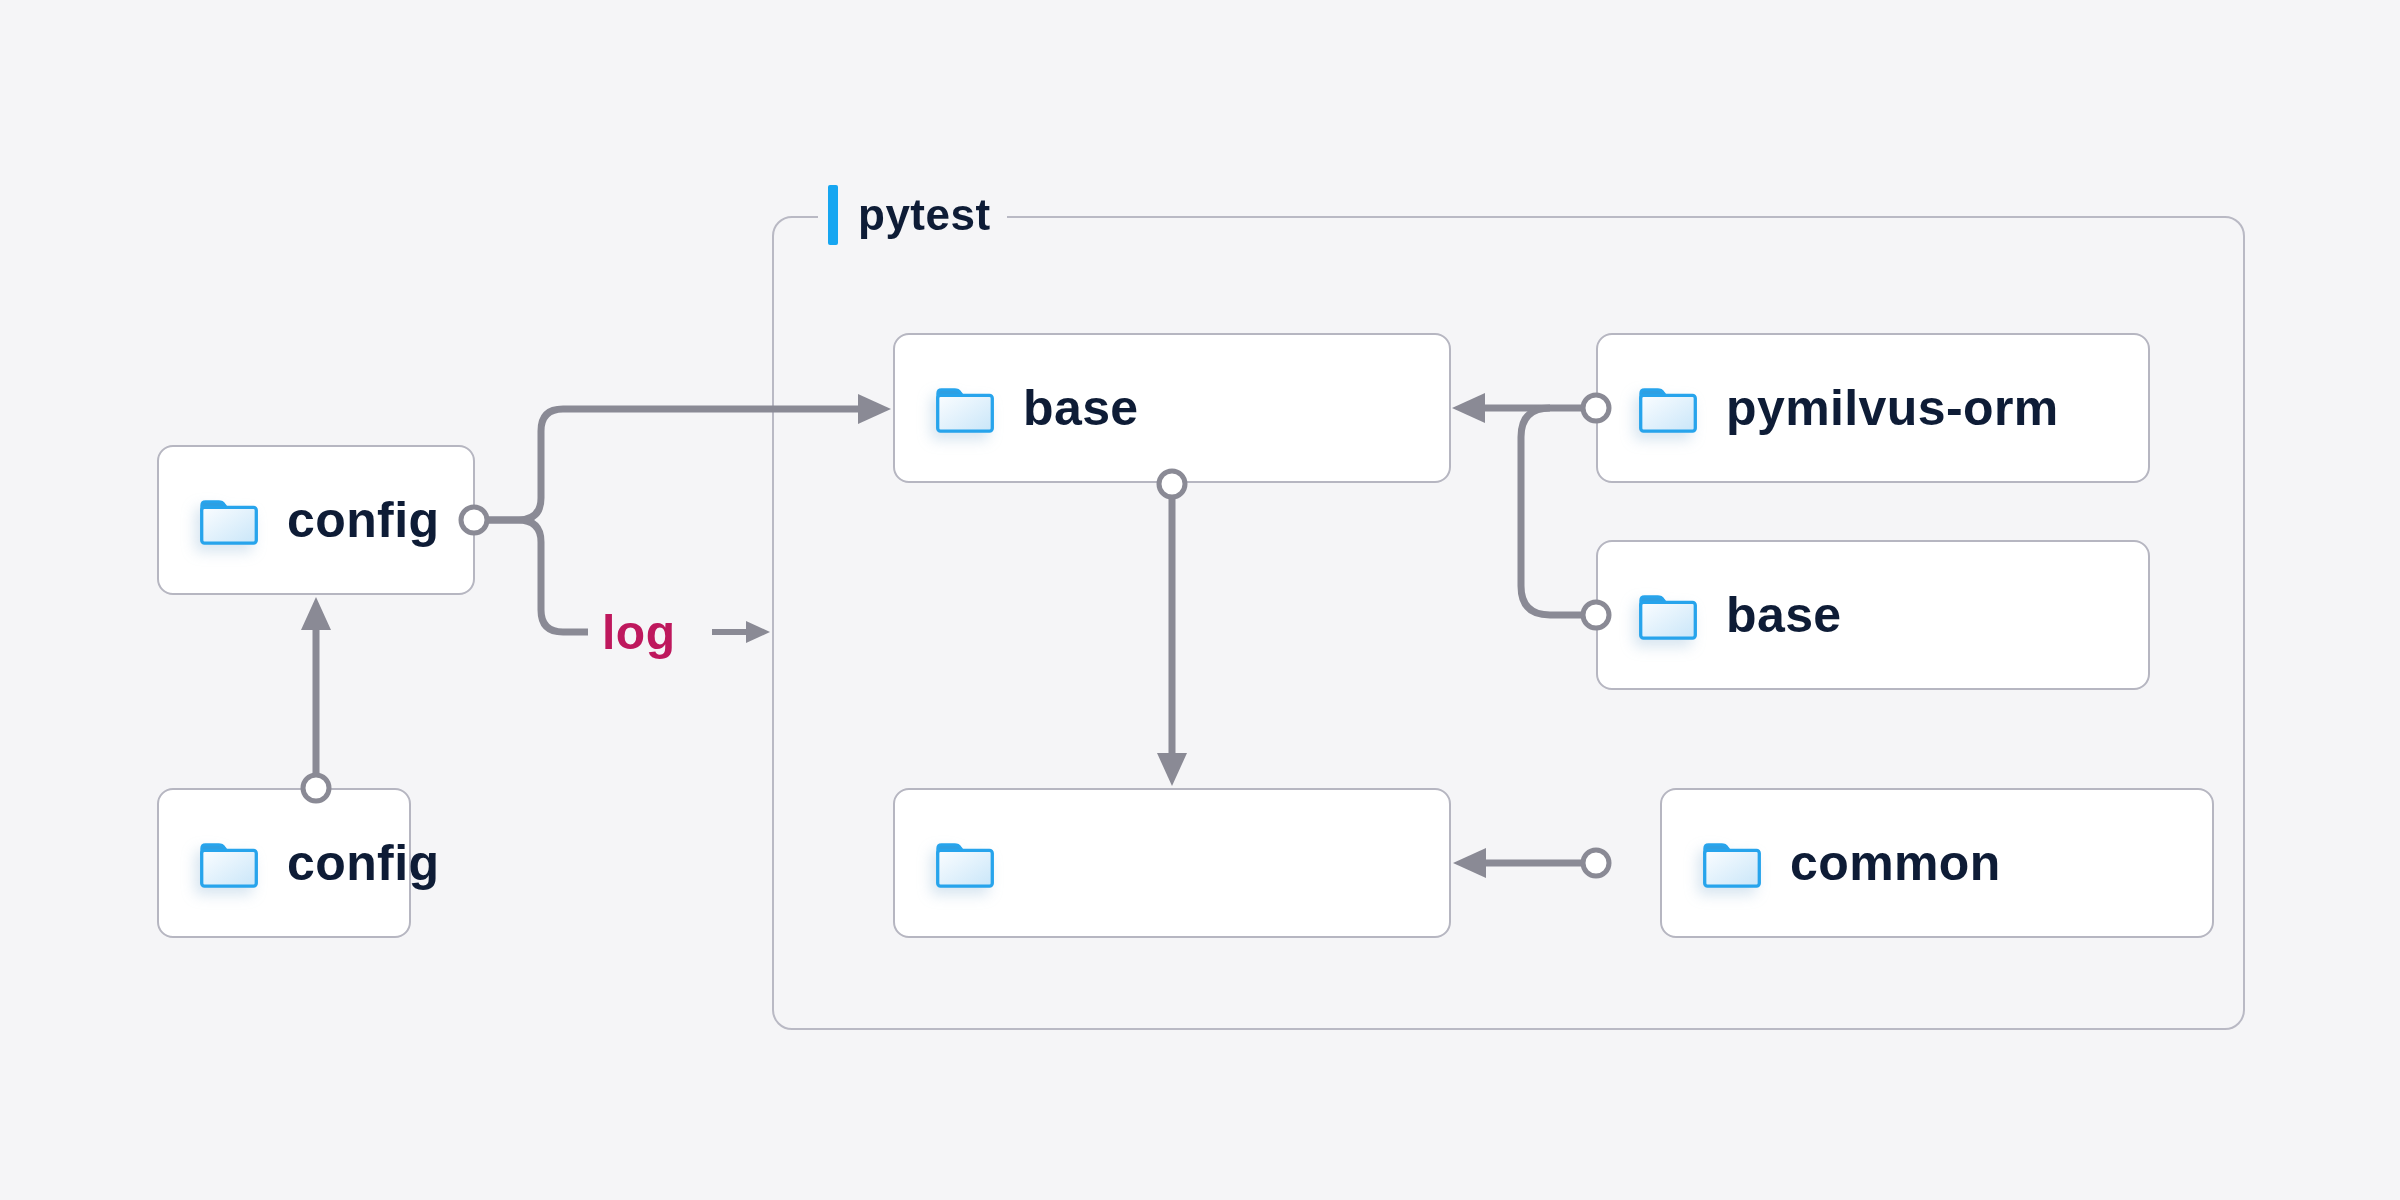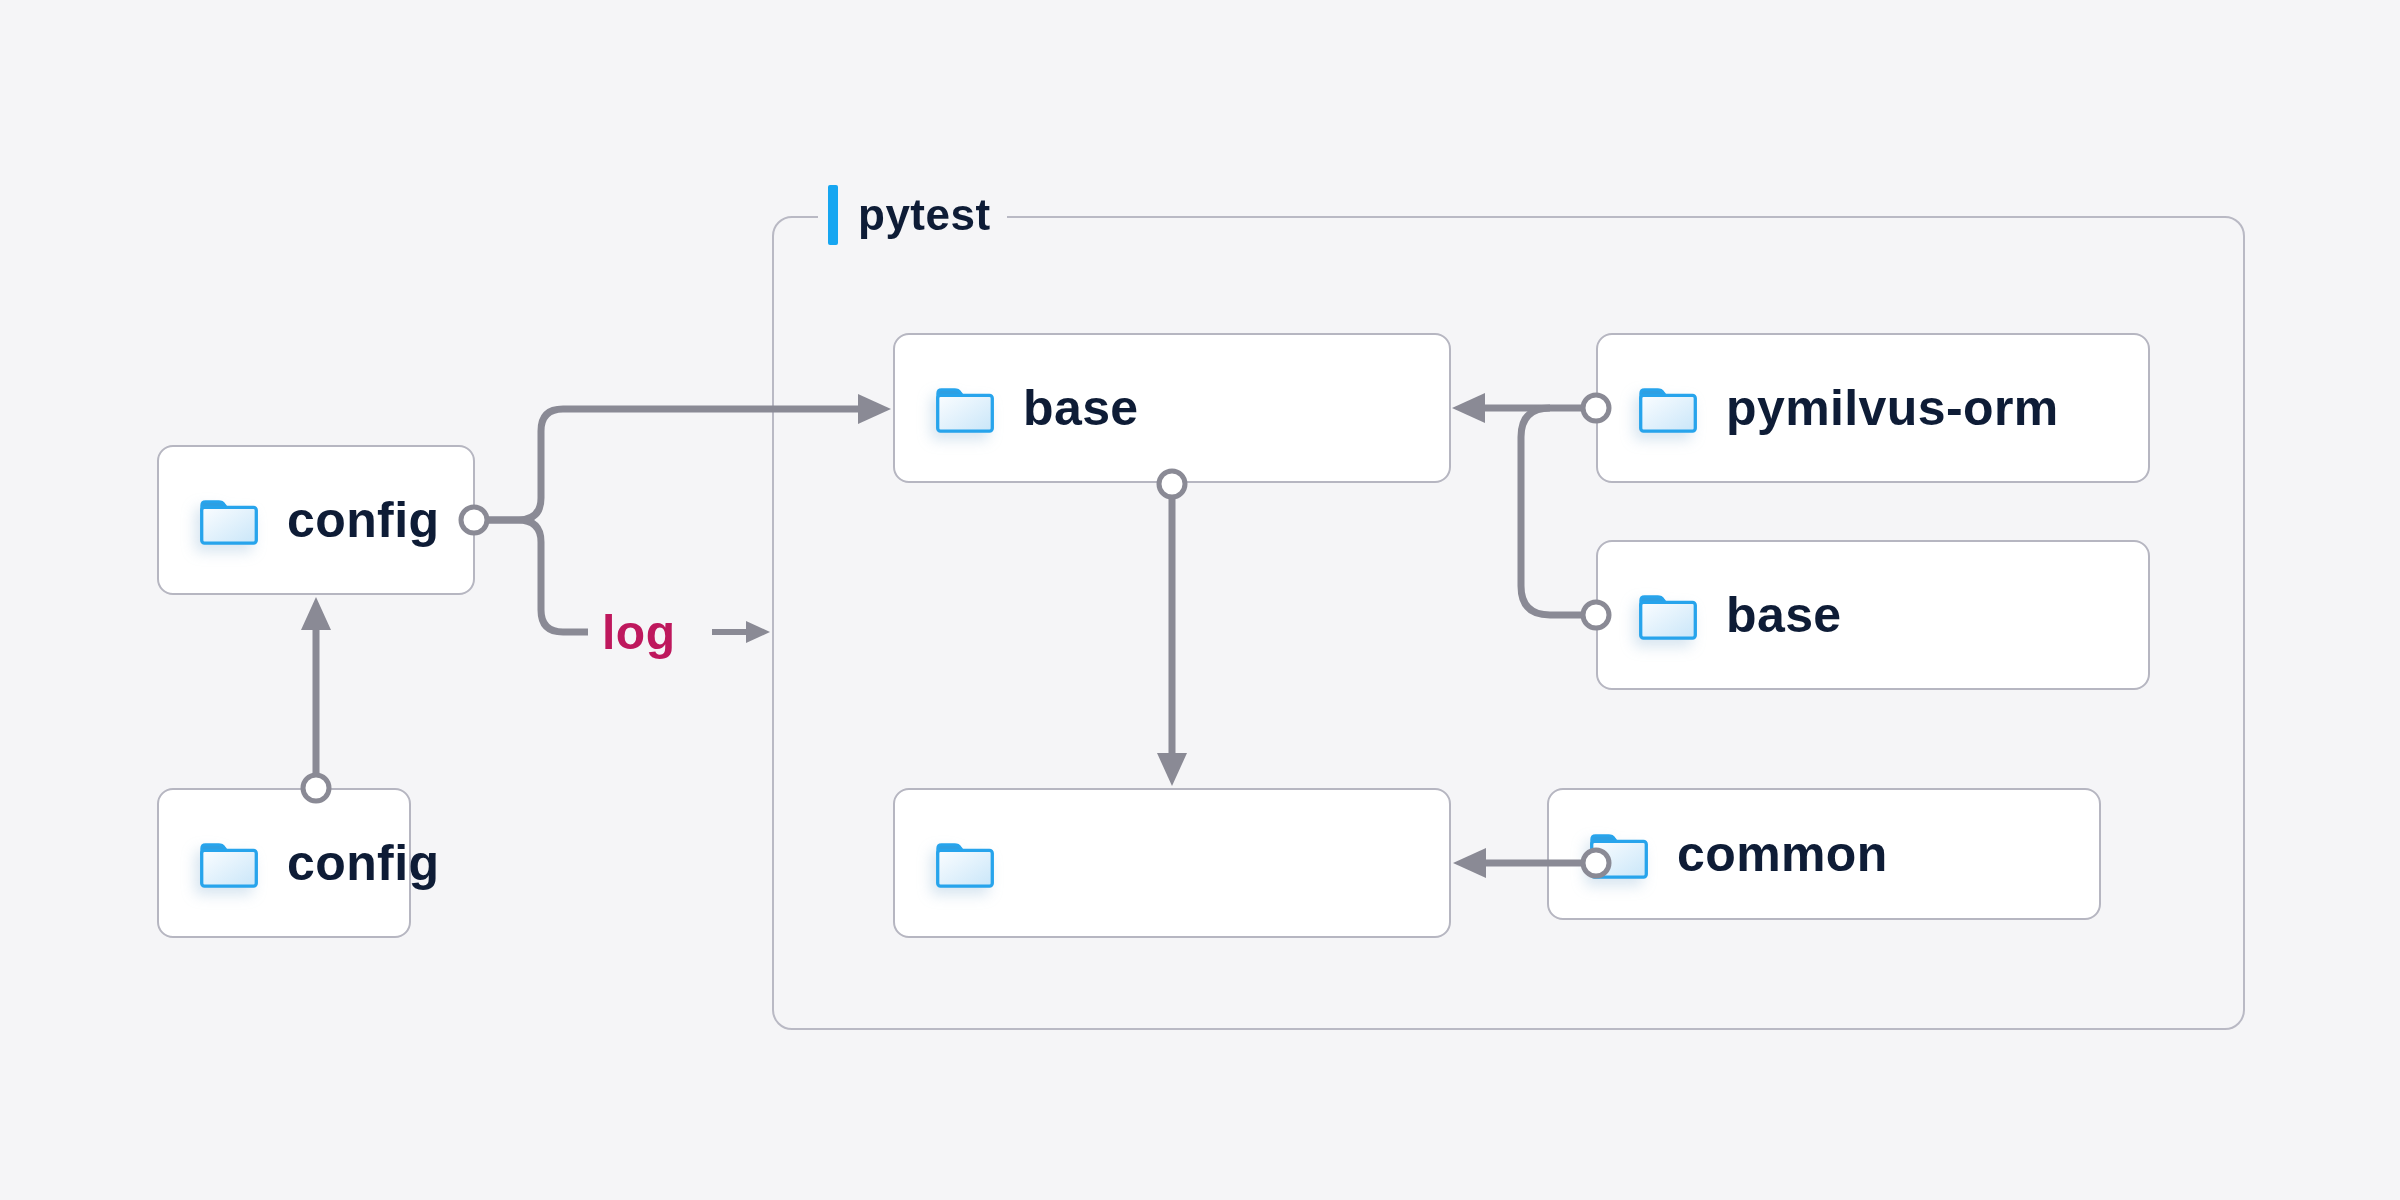--- a/index.html
+++ b/index.html
@@ -137,21 +137,21 @@
     <span class="label">base</span>
   </div>
 
   <div class="node" style="left:893px;top:788px;width:558px;height:150px">
     <svg class="folder" viewBox="0 0 68 56">
       <path d="M5 18 v-6 q0 -4 4 -4 h14 q4 0 6 3 l5 7 z" fill="#2f9fe2" stroke="#27a4ec" stroke-width="3" stroke-linejoin="round"></path>
       <rect x="5" y="14" width="58" height="38" rx="3" fill="url(#fg)" stroke="#27a4ec" stroke-width="3.5"></rect>
     </svg>
   </div>
 
-  <div class="node" style="left:1547px;top:788px;width:554px;height:132px">
+  <div class="node" style="left:1660px;top:788px;width:554px;height:150px">
     <svg class="folder" viewBox="0 0 68 56">
       <path d="M5 18 v-6 q0 -4 4 -4 h14 q4 0 6 3 l5 7 z" fill="#2f9fe2" stroke="#27a4ec" stroke-width="3" stroke-linejoin="round"></path>
       <rect x="5" y="14" width="58" height="38" rx="3" fill="url(#fg)" stroke="#27a4ec" stroke-width="3.5"></rect>
     </svg>
     <span class="label">common</span>
   </div>
 
   <div class="edge-label">log</div>
 
   <svg class="edges-layer" viewBox="0 0 2400 1200">

